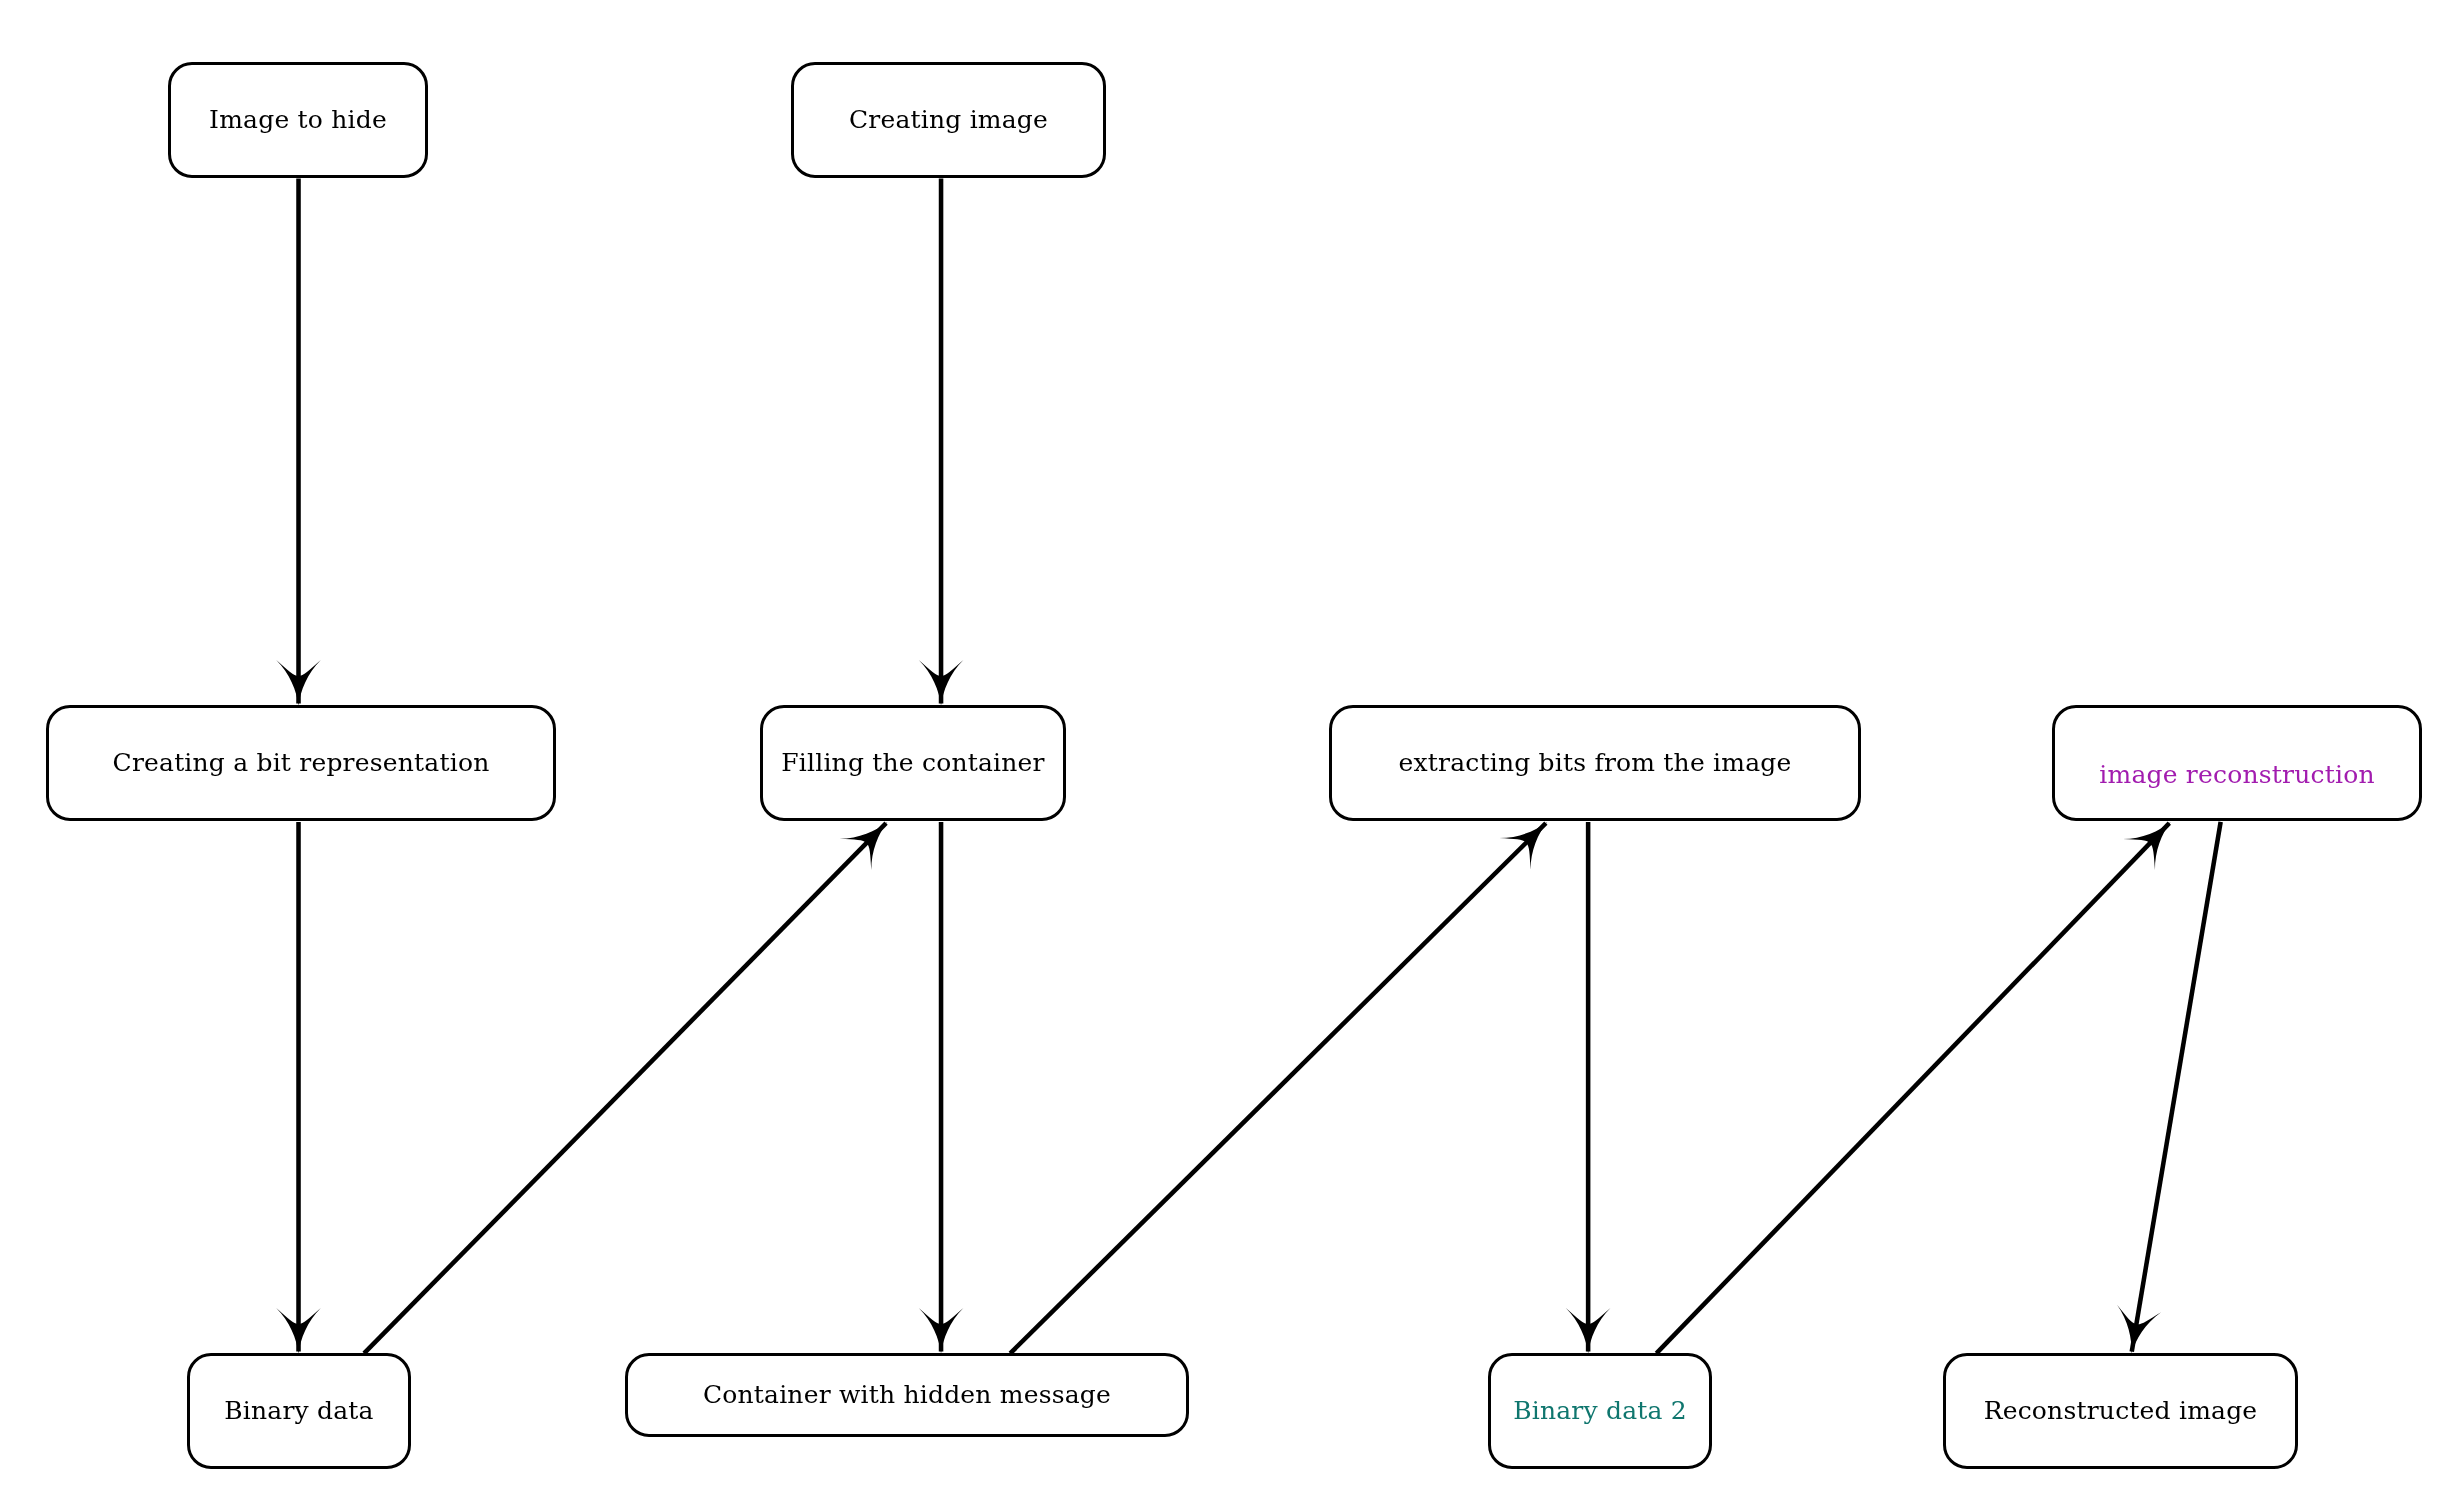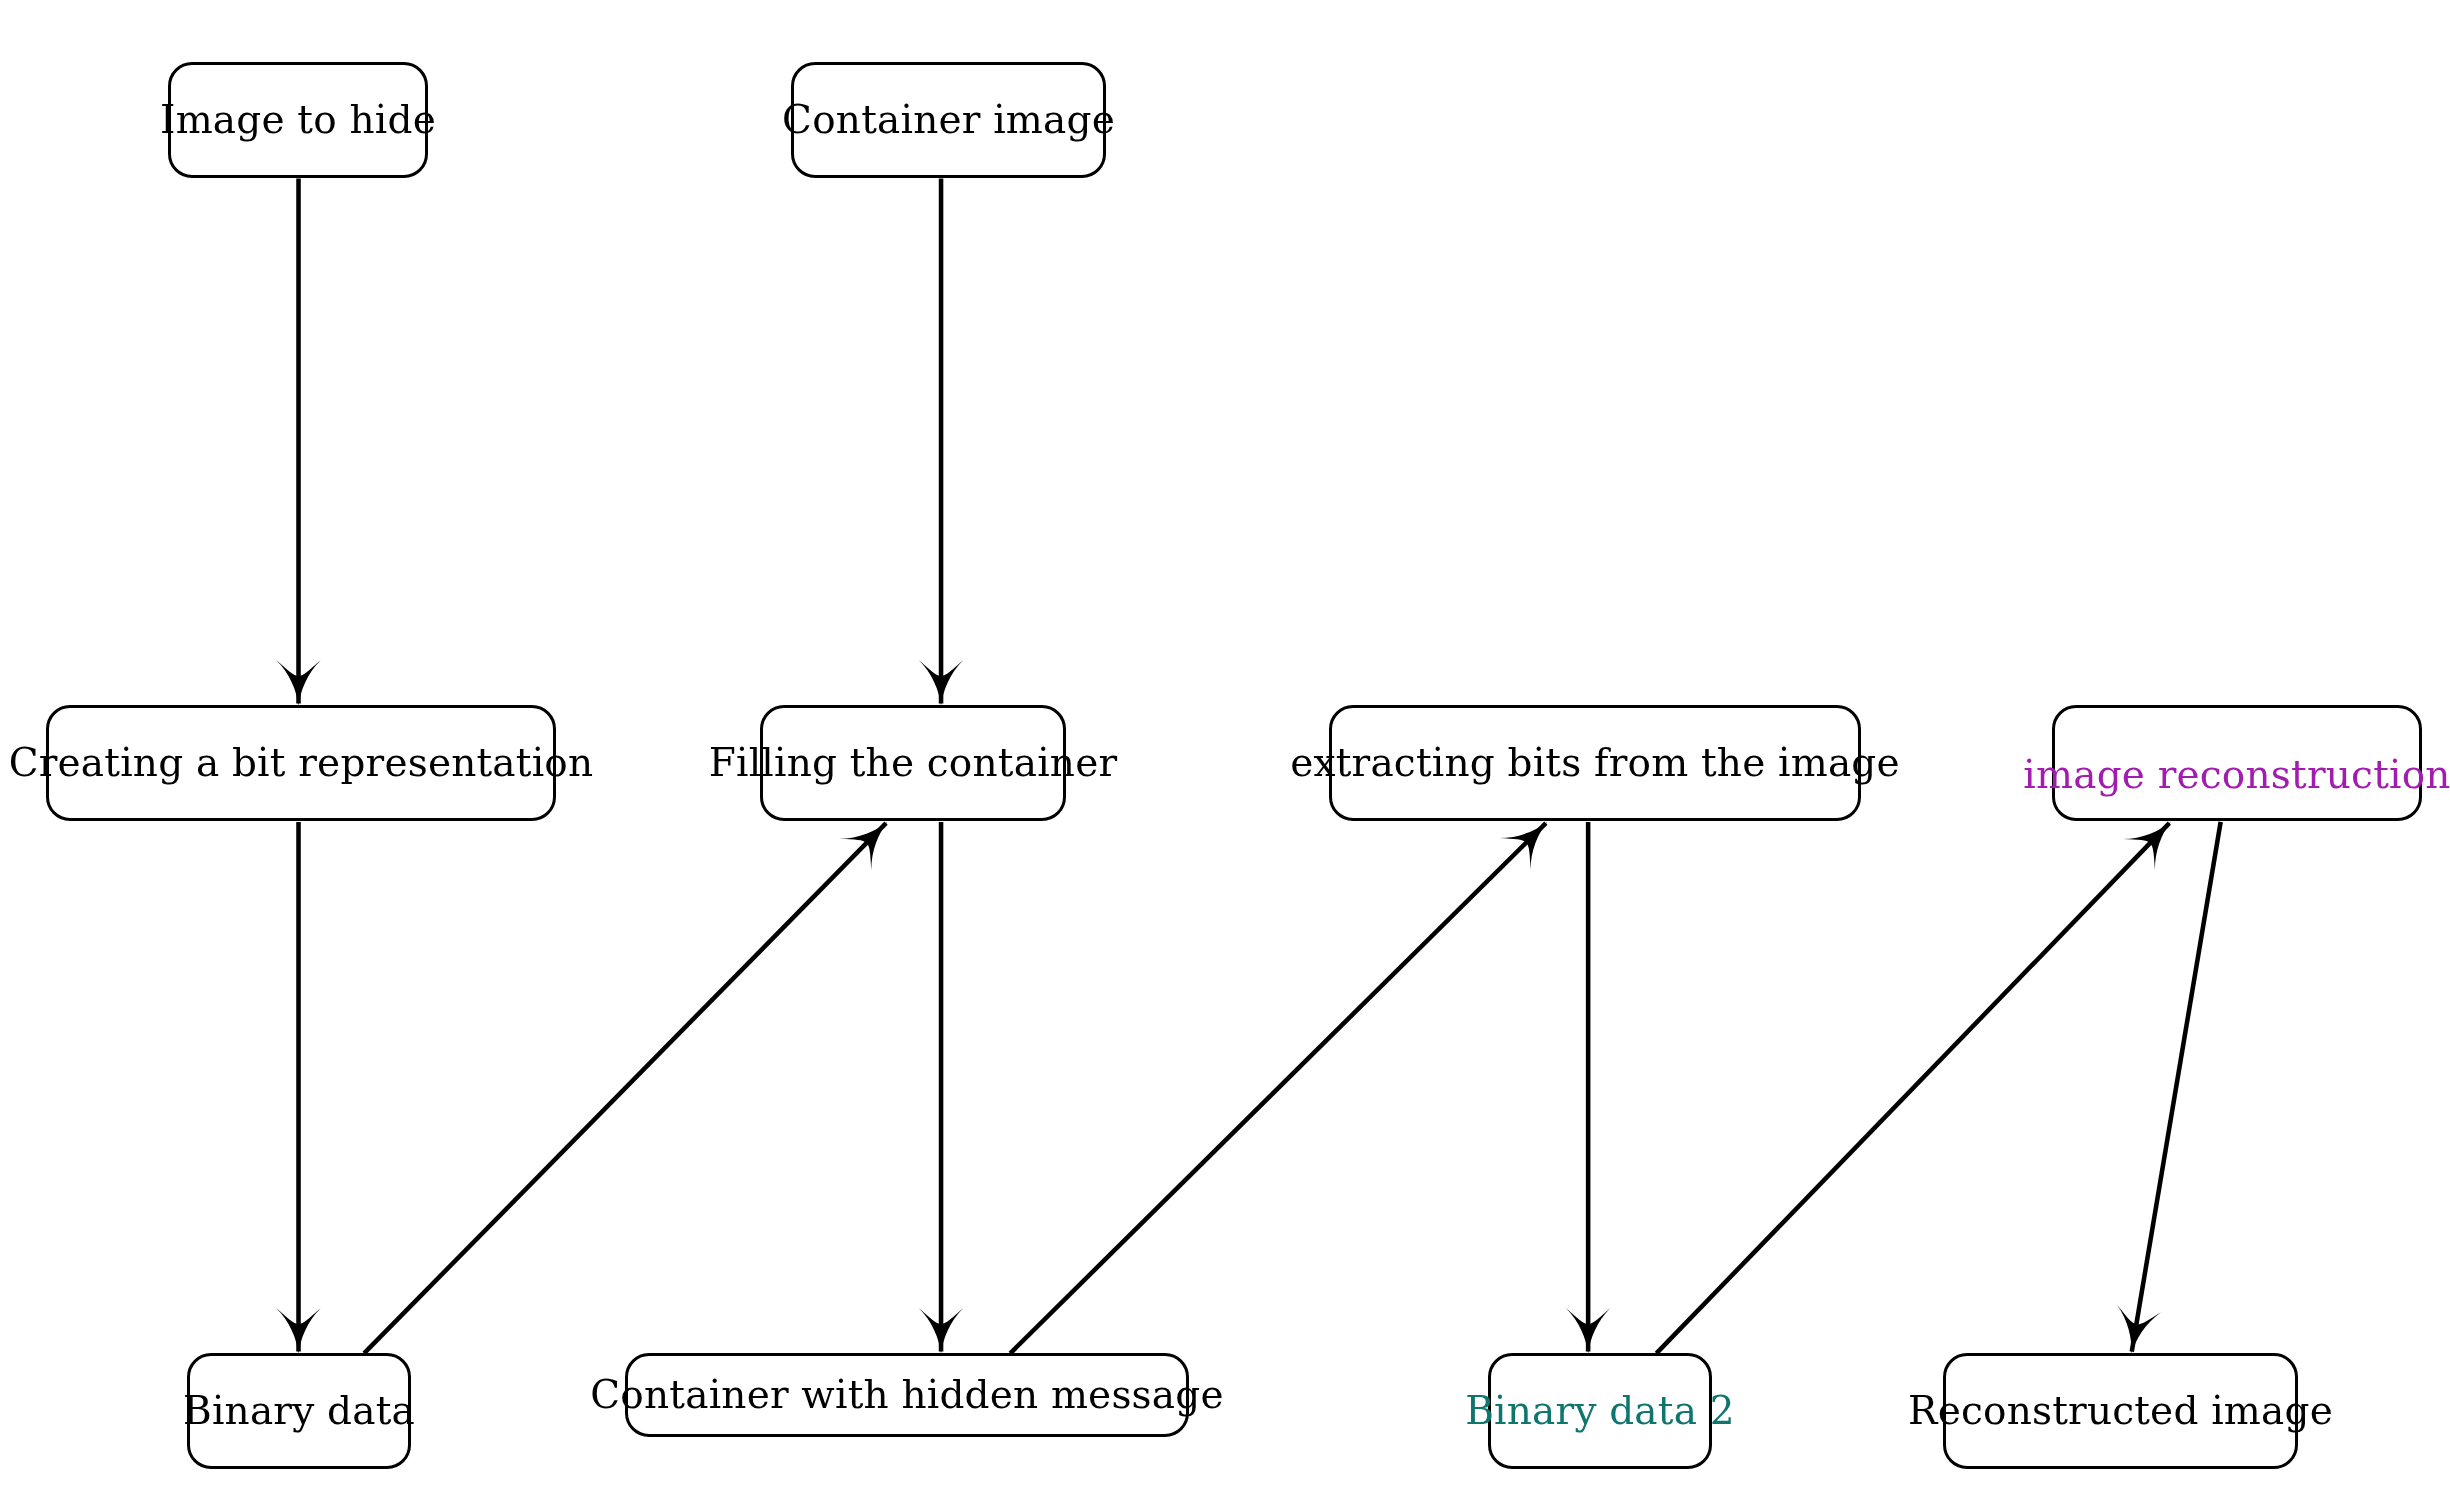--- a/index.html
+++ b/index.html
@@ -29,21 +29,21 @@
     background: #ffffff;
     border: 3.6px solid #000000;
     border-radius: 24px;
     display: flex;
     align-items: center;
     justify-content: center;
     z-index: 2;
   }
   .node-label {
     font-family: "DejaVu Serif", "Liberation Serif", serif;
-    font-size: 39px;
+    font-size: 25px;
     line-height: 1.1;
     color: #000000;
     white-space: nowrap;
     letter-spacing: 0.2px;
   }
 </style>
 </head>
 <body>
 
 <div id="canvas">
@@ -65,21 +65,21 @@
         <line x1="1820" y1="1487" x2="2383.6093621577284" y2="904.4374026546665" stroke="#000000" stroke-width="5" marker-end="url(#arrowhead)"></line>
         <line x1="2440" y1="903" x2="2342.330988539927" y2="1485.0275784967616" stroke="#000000" stroke-width="5" marker-end="url(#arrowhead)"></line>
       </g>
   </svg>
 
   <div id="nodes">
       <div class="node" style="left: 168px; top: 62px; width: 260px; height: 116px; border-color: rgb(0, 0, 0);">
         <span class="node-label" style="color: rgb(0, 0, 0);">Image to hide</span>
       </div>
       <div class="node" style="left: 791px; top: 62px; width: 315px; height: 116px; border-color: rgb(0, 0, 0);">
-        <span class="node-label" style="color: rgb(0, 0, 0);">Container image</span>
+        <span class="node-label" style="color: rgb(0, 0, 0);">Creating image</span>
       </div>
       <div class="node" style="left: 46px; top: 705px; width: 510px; height: 116px; border-color: rgb(0, 0, 0);">
         <span class="node-label" style="color: rgb(0, 0, 0);">Creating a bit representation</span>
       </div>
       <div class="node" style="left: 760px; top: 705px; width: 306px; height: 116px; border-color: rgb(0, 0, 0);">
         <span class="node-label" style="color: rgb(0, 0, 0);">Filling the container</span>
       </div>
       <div class="node" style="left: 1329px; top: 705px; width: 532px; height: 116px; border-color: rgb(0, 0, 0);">
         <span class="node-label" style="color: rgb(0, 0, 0);">extracting bits from the image</span>
       </div>

